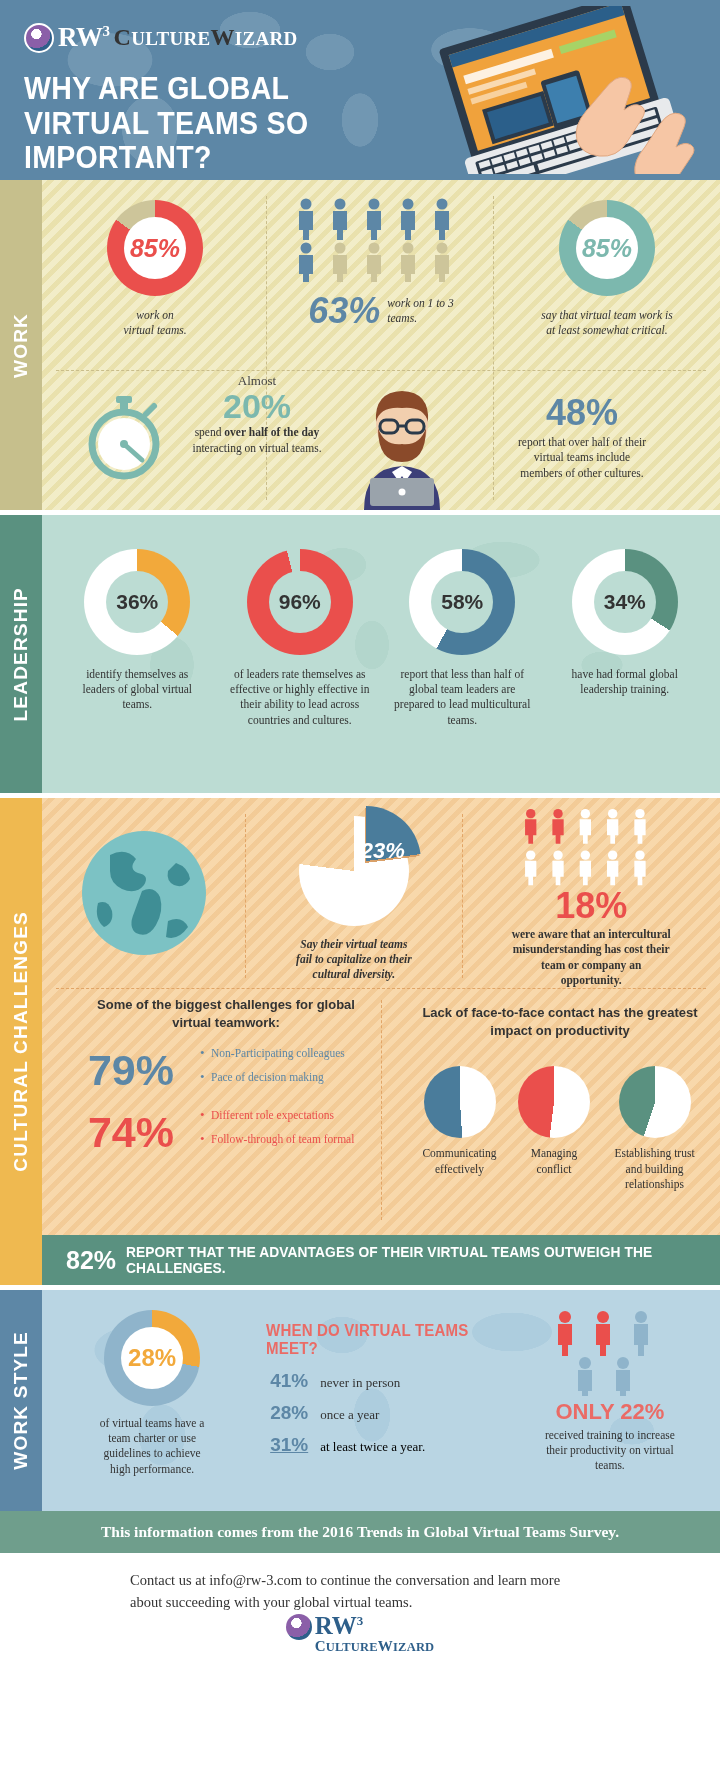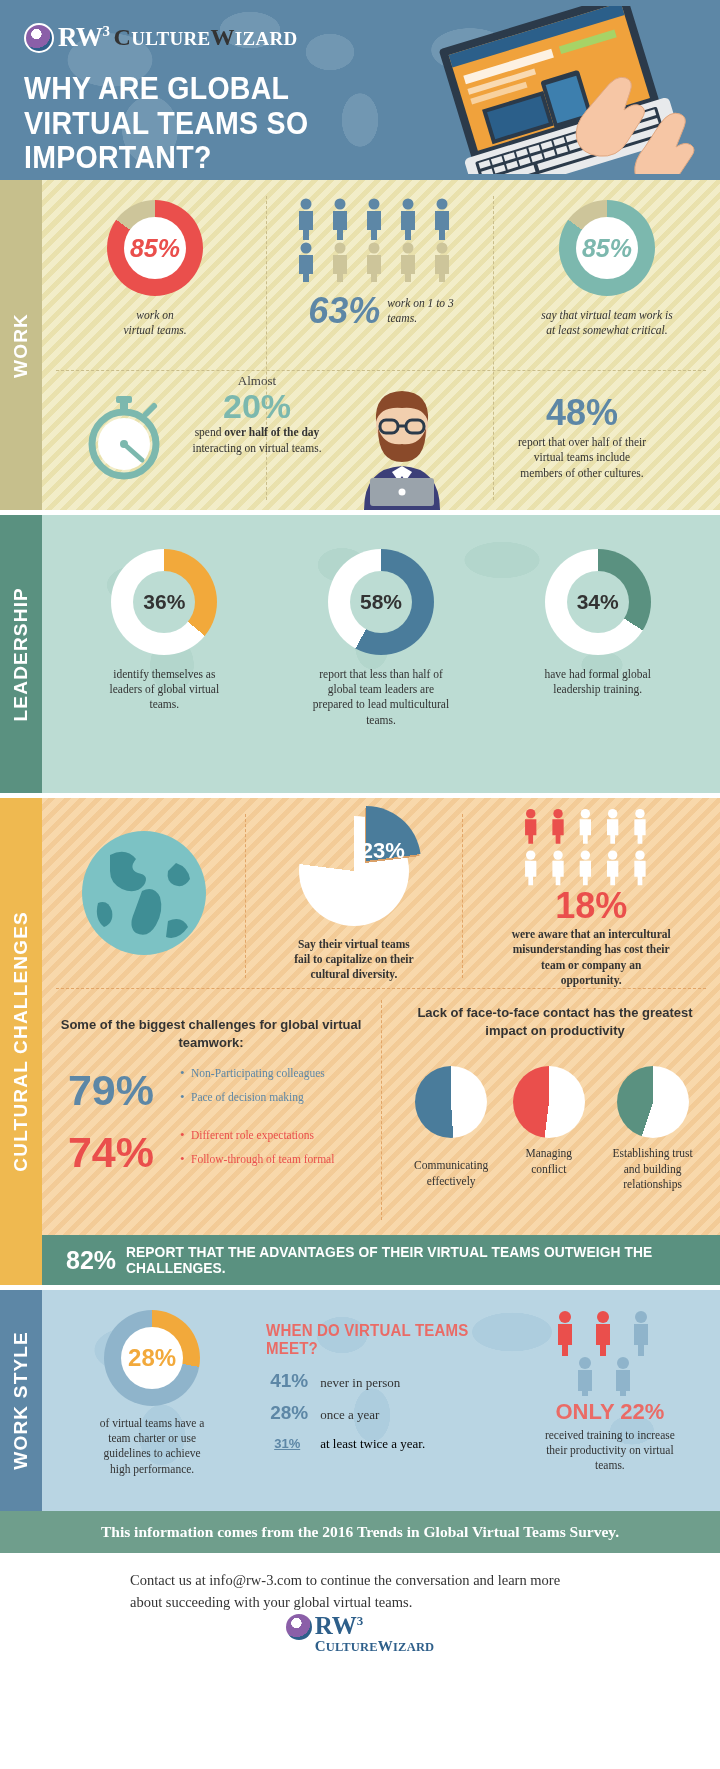--- a/index.html
+++ b/index.html
@@ -386,20 +386,26 @@
     <div class="sec-body">
       <div style="display:flex;padding:34px 14px 0;position:relative;z-index:2;">
 
         <div class="lcol" style="flex:1;display:flex;flex-direction:column;align-items:center;">
           <div class="donut" style="width:106px;height:106px;background:conic-gradient(#f2a93b 0 36%, #fff 36% 100%);">
             <div class="hole" style="inset:22px;background:#bcdcd3;color:#333;font-size:21px;">36%</div>
           </div>
           <div class="cap" style="margin-top:12px;max-width:130px;">identify themselves as leaders of global virtual teams.</div>
         </div>
 
+        <div class="lcol" style="flex:1;display:flex;flex-direction:column;align-items:center;">
+          <div class="donut" style="width:106px;height:106px;background:conic-gradient(#ea4f4c 0 96%, #bcdcd3 96% 100%);">
+            <div class="hole" style="inset:22px;background:#bcdcd3;color:#333;font-size:21px;">96%</div>
+          </div>
+          <div class="cap" style="margin-top:12px;max-width:140px;">of leaders rate themselves as effective or highly effective in their ability to lead across countries and cultures.</div>
+        </div>
 
         <div class="lcol" style="flex:1;display:flex;flex-direction:column;align-items:center;">
           <div class="donut" style="width:106px;height:106px;background:conic-gradient(#4a7c9b 0 58%, #fff 58% 100%);">
             <div class="hole" style="inset:22px;background:#bcdcd3;color:#333;font-size:21px;">58%</div>
           </div>
           <div class="cap" style="margin-top:12px;max-width:140px;">report that less than half of global team leaders are prepared to lead multicultural teams.</div>
         </div>
 
         <div class="lcol" style="flex:1;display:flex;flex-direction:column;align-items:center;">
           <div class="donut" style="width:106px;height:106px;background:conic-gradient(#5a9180 0 34%, #fff 34% 100%);">
@@ -426,21 +432,21 @@
           <svg width="128" height="128" viewBox="0 0 128 128">
             <circle cx="64" cy="64" r="62" fill="#7cc2c4"></circle>
             <path d="M30 26 q16 -8 26 4 q-8 10 2 14 q12 2 6 12 q-8 10 -22 4 q-12 -6 -12 -18z" fill="#3f8e95"></path>
             <path d="M62 62 q12 -6 18 6 q4 14 -4 28 q-8 14 -20 8 q-8 -6 -2 -20z" fill="#3f8e95"></path>
             <path d="M96 34 q12 4 14 16 q-6 10 -16 6 q-8 -4 -6 -14z" fill="#3f8e95"></path>
             <path d="M18 74 q10 -4 14 8 q2 12 -8 16 q-10 -8 -6 -24z" fill="#3f8e95"></path>
             <path d="M88 92 q14 -6 20 6 q-10 14 -22 10z" fill="#3f8e95"></path>
           </svg>
         </div>
 
-        <div style="flex:0 0 32%;display:flex;flex-direction:column;align-items:center;padding-top:18px;">
+        <div style="flex:0 0 32%;display:flex;flex-direction:column;align-items:center;padding-top:18px;font-style:italic;">
           <div style="position:relative;width:110px;height:110px;">
             <div style="position:absolute;inset:0;border-radius:50%;background:conic-gradient(#fff 0 77%, transparent 77% 100%);"></div>
             <div style="position:absolute;left:12px;top:-10px;width:110px;height:110px;border-radius:50%;
                         background:conic-gradient(from 0deg, #4a7c9b 0 23%, transparent 23% 100%);
                         filter:drop-shadow(-1px 2px 0 #d9a068);"></div>
             <div style="position:absolute;left:62px;top:22px;font-family:'Liberation Sans',sans-serif;font-weight:bold;font-size:22px;color:#fff;">23%</div>
           </div>
           <div class="cap" style="margin-top:11px;font-weight:bold;white-space:pre-line;">Say their virtual teams
 fail to capitalize on their
 cultural diversity.</div>
@@ -498,21 +504,21 @@
 misunderstanding has cost their
 team or company an
 opportunity.</div>
         </div>
       </div>
 
       <div style="position:relative;height:250px;display:flex;">
         <div class="hdash" style="top:0;border-color:#e2a567;"></div>
         <div class="vdash" style="left:50%;top:12px;bottom:18px;border-color:#e2a567;"></div>
 
-        <div style="flex:1;padding:28px 18px 0 14px;">
+        <div style="flex:1;padding:8px 18px 0 14px;margin-left:20px;">
           <div style="font-family:'Liberation Sans',sans-serif;font-weight:bold;font-size:13px;color:#333;text-align:center;line-height:1.4;">Some of the biggest challenges for global virtual teamwork:</div>
 
           <div style="display:flex;align-items:center;gap:14px;margin-top:14px;">
             <div class="big-num" style="color:#5d87a6;font-size:43px;flex:none;width:110px;text-align:center;">79%</div>
             <ul class="bullet-list" style="color:#5d87a6;">
               <li>Non-Participating colleagues</li>
               <li>Pace of decision making</li>
             </ul>
           </div>
 
@@ -526,21 +532,21 @@
         </div>
 
         <div style="flex:1;padding:16px 10px 0 16px;">
           <div style="font-family:'Liberation Sans',sans-serif;font-weight:bold;font-size:13px;color:#333;text-align:center;line-height:1.4;">Lack of face-to-face contact has the greatest impact on productivity</div>
 
           <div style="display:flex;justify-content:space-around;margin-top:26px;">
             <div style="display:flex;flex-direction:column;align-items:center;width:33%;">
               <div style="position:relative;width:72px;height:72px;border-radius:50%;background:conic-gradient(#fff 0 49%, #4a7c9b 49% 100%);">
                 <div style="position:absolute;right:6px;top:24px;font-family:'Liberation Sans',sans-serif;font-weight:bold;font-size:15px;color:#fff;">51%</div>
               </div>
-              <div class="cap" style="margin-top:20px;white-space:pre-line;">Communicating
+              <div class="cap" style="margin-top:8px;white-space:pre-line;">Communicating
 effectively</div>
             </div>
 
             <div style="display:flex;flex-direction:column;align-items:center;width:30%;">
               <div style="position:relative;width:72px;height:72px;border-radius:50%;background:conic-gradient(#fff 0 52%, #ea4f4c 52% 100%);">
                 <div style="position:absolute;right:6px;top:24px;font-family:'Liberation Sans',sans-serif;font-weight:bold;font-size:15px;color:#fff;">48%</div>
               </div>
               <div class="cap" style="margin-top:8px;white-space:pre-line;">Managing
 conflict</div>
             </div>
@@ -587,21 +593,21 @@
 
           <div style="display:flex;align-items:baseline;gap:12px;margin-top:14px;">
             <div class="big-num" style="color:#5d87a6;font-size:19px;width:42px;text-align:right;">41%</div>
             <div style="font-family:'Liberation Serif',serif;font-size:13px;color:#333;">never in person</div>
           </div>
           <div style="display:flex;align-items:baseline;gap:12px;margin-top:13px;">
             <div class="big-num" style="color:#5d87a6;font-size:19px;width:42px;text-align:right;">28%</div>
             <div style="font-family:'Liberation Serif',serif;font-size:13px;color:#333;">once a year</div>
           </div>
           <div style="display:flex;align-items:baseline;gap:12px;margin-top:13px;">
-            <div class="big-num" style="color:#5d87a6;font-size:13px;width:42px;text-align:center;text-decoration:underline;">31%</div>
+            <div class="big-num" style="color:#5d87a6;font-size:19px;width:42px;text-align:right;text-decoration:underline;">31%</div>
             <div style="font-family:'Liberation Serif',serif;font-size:13px;color:#000000;">at least twice a year.</div>
           </div>
         </div>
 
         <div style="flex:1;display:flex;flex-direction:column;align-items:center;">
           <svg width="130" height="86" viewBox="0 0 130 86">
             <g fill="#ea4f4c">
               <g transform="translate(8,0)">
                   <circle cx="12" cy="7" r="6"></circle>
                   <path d="M5 14h14v21h-4v11h-6V35H5z"></path>

